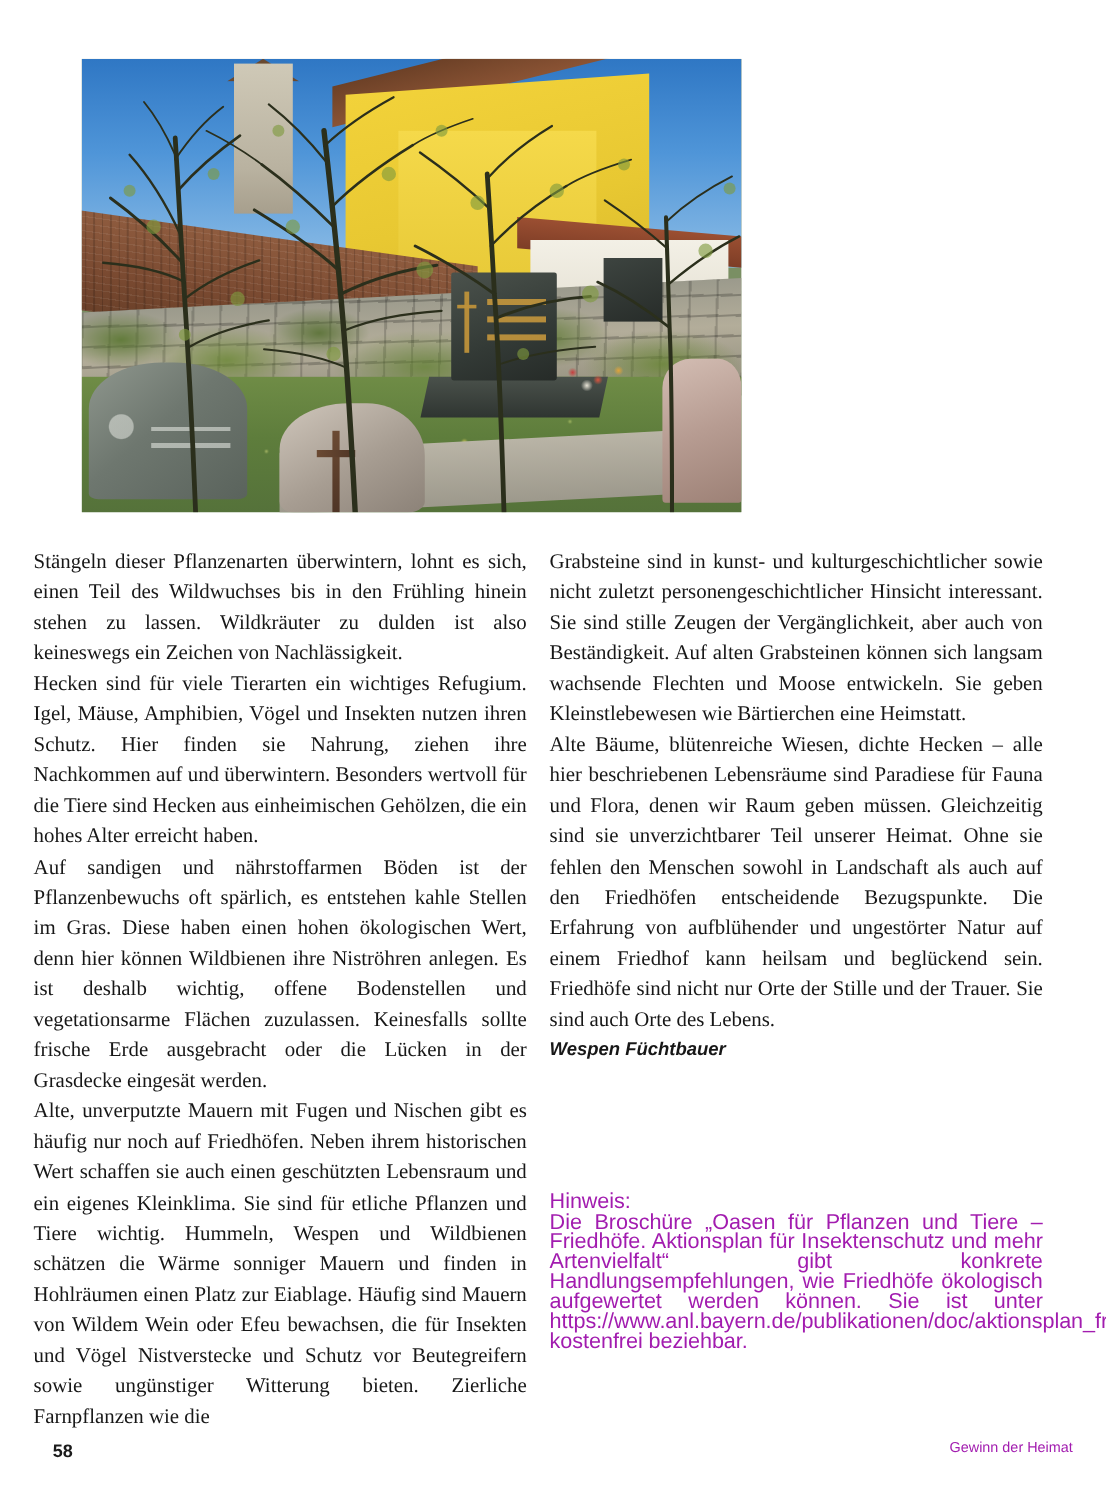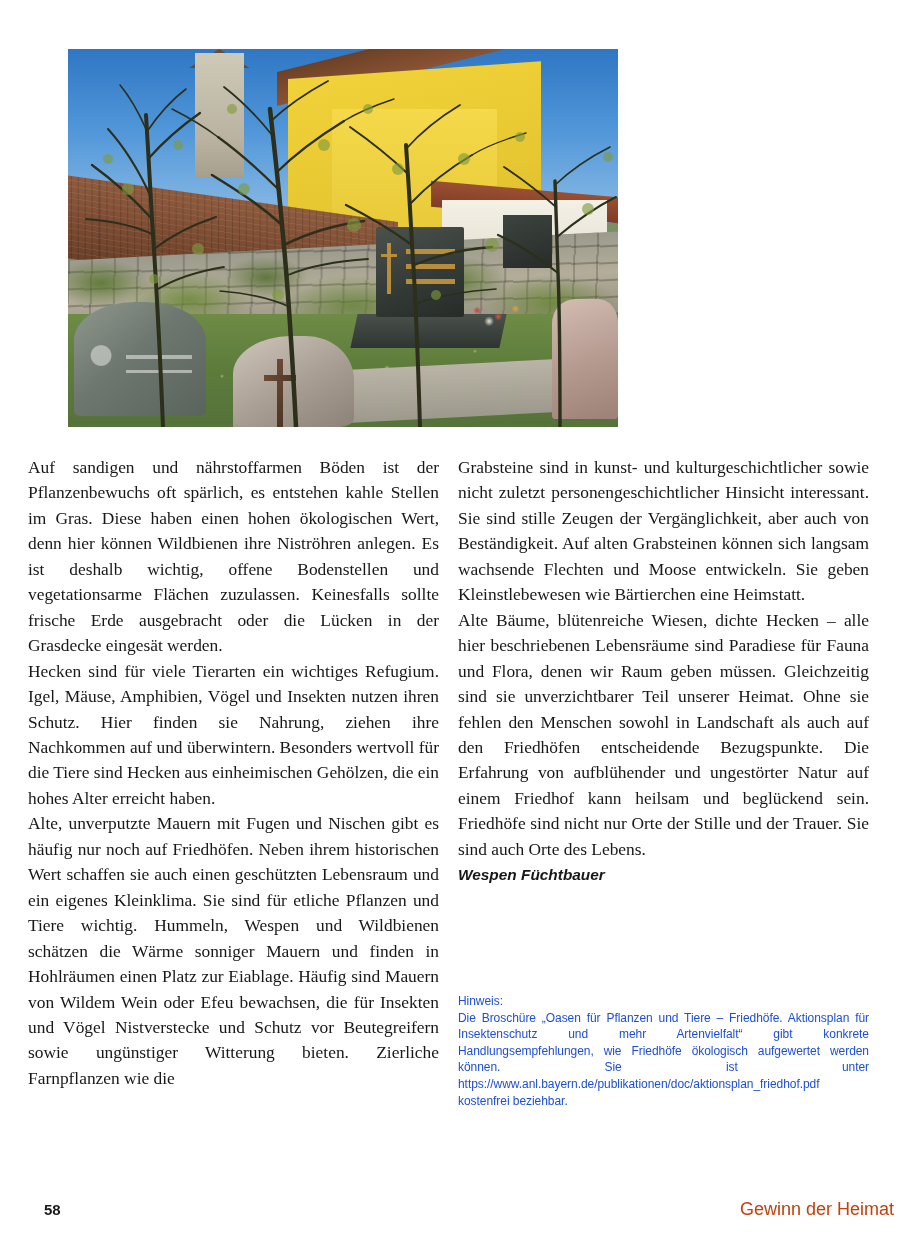--- a/index.html
+++ b/index.html
@@ -290,46 +290,46 @@
     text-align: left;
   }
 
   
   .note {
     position: absolute;
     left: 458px;
     top: 993px;
     width: 411px;
     font-family: "Liberation Sans", sans-serif;
-    font-size: 12px;
+    font-size: 18px;
     line-height: 16.6px;
     text-align: justify;
-    color: #1d4ed8;
+    color: #a21caf;
     letter-spacing: -0.05px;
   }
   .note .note-label { display: block; text-align: left; }
 
   
   .footer-page {
     position: absolute;
     left: 28px;
     top: 1201px;
     font-family: "Liberation Sans", sans-serif;
     font-size: 15px;
     font-weight: 700;
     color: #1a1a1a;
     margin-left: 16px;
   }
   .footer-title {
     position: absolute;
     right: 28px;
     top: 1199px;
     font-family: "Liberation Sans", sans-serif;
-    font-size: 18px;
-    color: #c2410c;
+    font-size: 12px;
+    color: #a21caf;
   }
 </style>
 </head>
 <body>
 
 <figure class="figure">
   <div class="photo" role="img" aria-label="Friedhof in Gräfenberg mit alten Mauern, Grabsteinen und blühenden Bäumen">
     <div class="sky"></div>
     <div class="tower-cap"></div>
     <div class="tower"></div>
@@ -421,22 +421,23 @@
           <circle cx="210" cy="246" r="6"></circle>
             <circle cx="368" cy="246" r="5"></circle>
         </g>
       </svg>
     </div>
   </div>
 
 </figure>
 
 <div class="col col-left">
+  <p>Stängeln dieser Pflanzenarten überwintern, lohnt es sich, einen Teil des Wildwuchses bis in den Frühling hinein stehen zu lassen. Wildkräuter zu dulden ist also keineswegs ein Zeichen von Nachlässigkeit.</p>
+  <p>Hecken sind für viele Tierarten ein wichtiges Refugium. Igel, Mäuse, Amphibien, Vögel und Insekten nutzen ihren Schutz. Hier finden sie Nahrung, ziehen ihre Nachkommen auf und überwintern. Besonders wertvoll für die Tiere sind Hecken aus einheimischen Gehölzen, die ein hohes Alter erreicht haben.</p>
   <p>Auf sandigen und nährstoffarmen Böden ist der Pflanzenbewuchs oft spärlich, es entstehen kahle Stellen im Gras. Diese haben einen hohen ökologischen Wert, denn hier können Wildbienen ihre Niströhren anlegen. Es ist deshalb wichtig, offene Bodenstellen und vegetationsarme Flächen zuzulassen. Keinesfalls sollte frische Erde ausgebracht oder die Lücken in der Grasdecke eingesät werden.</p>
-  <p>Hecken sind für viele Tierarten ein wichtiges Refugium. Igel, Mäuse, Amphibien, Vögel und Insekten nutzen ihren Schutz. Hier finden sie Nahrung, ziehen ihre Nachkommen auf und überwintern. Besonders wertvoll für die Tiere sind Hecken aus einheimischen Gehölzen, die ein hohes Alter erreicht haben.</p>
   <p>Alte, unverputzte Mauern mit Fugen und Nischen gibt es häufig nur noch auf Friedhöfen. Neben ihrem historischen Wert schaffen sie auch einen geschützten Lebensraum und ein eigenes Kleinklima. Sie sind für etliche Pflanzen und Tiere wichtig. Hummeln, Wespen und Wildbienen schätzen die Wärme sonniger Mauern und finden in Hohlräumen einen Platz zur Eiablage. Häufig sind Mauern von Wildem Wein oder Efeu bewachsen, die für Insekten und Vögel Nistverstecke und Schutz vor Beutegreifern sowie ungünstiger Witterung bieten. Zierliche Farnpflanzen wie die</p>
 </div>
 
 <div class="col col-right">
   <p>Grabsteine sind in kunst- und kulturgeschichtlicher sowie nicht zuletzt personengeschichtlicher Hinsicht interessant. Sie sind stille Zeugen der Vergänglichkeit, aber auch von Beständigkeit. Auf alten Grabsteinen können sich langsam wachsende Flechten und Moose entwickeln. Sie geben Kleinstlebewesen wie Bärtierchen eine Heimstatt.</p>
   <p>Alte Bäume, blütenreiche Wiesen, dichte Hecken – alle hier beschriebenen Lebensräume sind Paradiese für Fauna und Flora, denen wir Raum geben müssen. Gleichzeitig sind sie unverzichtbarer Teil unserer Heimat. Ohne sie fehlen den Menschen sowohl in Landschaft als auch auf den Friedhöfen entscheidende Bezugspunkte. Die Erfahrung von aufblühender und ungestörter Natur auf einem Friedhof kann heilsam und beglückend sein. Friedhöfe sind nicht nur Orte der Stille und der Trauer. Sie sind auch Orte des Lebens.</p>
   <p class="byline">Wespen Füchtbauer</p>
 </div>
 
 <div class="note">

